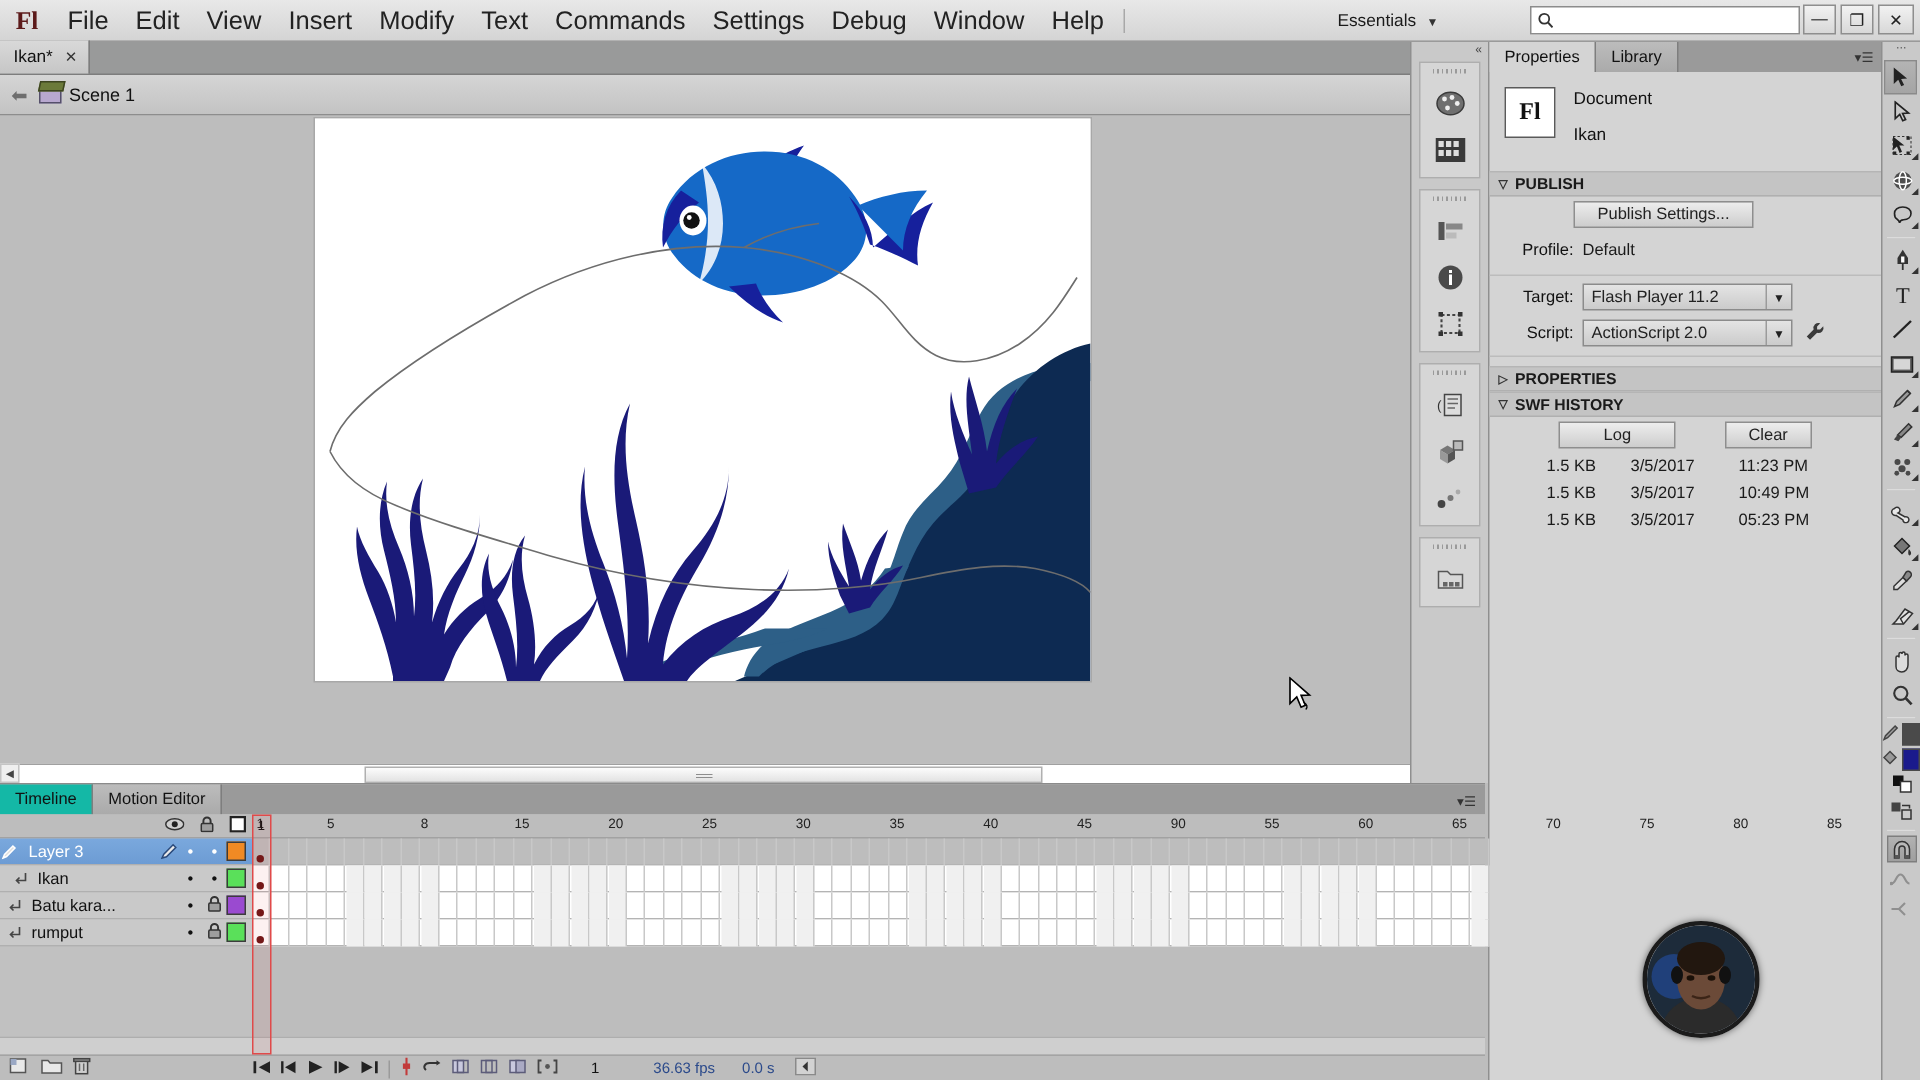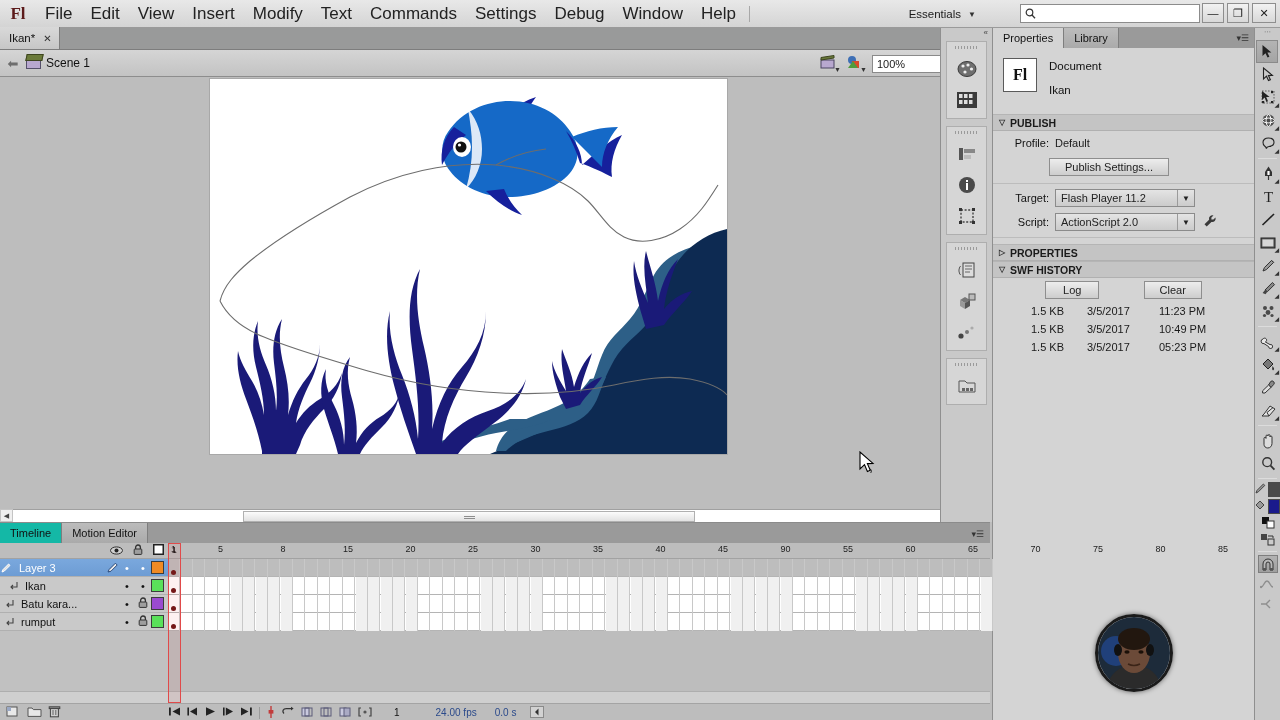--- a/index.html
+++ b/index.html
@@ -22,21 +22,21 @@
   .fl-logo {
     width:36px; height:28px; display:flex; align-items:center; justify-content:center;
     font-family:"Liberation Serif", serif; font-weight:bold; font-size:17px; color:#5c1a1a;
   }
   .menu-items { display:flex; align-items:center; height:28px; }
   .menu-item {
     padding:0 9px; height:28px; line-height:28px; font-size:17px; color:#222; cursor:default;
   }
   .menu-sep { width:1px; height:16px; background:#a8a8a8; margin:0 4px; }
   .ws-switcher {
-    position:absolute; right:298px; top:0; height:28px; display:flex; align-items:center;
+    position:absolute; right:315px; top:0; height:28px; display:flex; align-items:center;
     font-size:11.5px; padding:0 6px;
   }
   .ws-switcher .caret { margin-left:7px; font-size:8px; color:#333; }
   .search-wrap {
     position:absolute; right:80px; top:4px; width:180px; height:19px;
     background:#fff; border:1px solid #8c8c8c; display:flex; align-items:center;
   }
   .search-ico { width:19px; display:flex; align-items:center; justify-content:center; }
   .search-input { border:0; outline:0; font-size:11px; flex:1; background:transparent; height:16px; }
   .wincontrols { position:absolute; right:4px; top:3px; display:flex; gap:3px; }
@@ -329,41 +329,20 @@
       <span>Ikan*</span>
       <span class="x">✕</span>
     </div>
   </div>
 
   <div class="editbar">
     <div class="backarrow">⬅</div>
     <div class="clapper"></div>
     <div class="scene-label">Scene 1</div>
 
-    <div class="editbar-right">
-      <span class="mini-ico">
-        <svg width="17" height="15" viewBox="0 0 17 15">
-          <rect x="1" y="5" width="13" height="8" fill="#b8a8cf" stroke="#4a4560"></rect>
-          <path d="M1 5 L14 3 L14 0.5 L1 2.5 Z" fill="#6b7a3a" stroke="#3d4520"></path>
-        </svg>
-        <span class="caret">▼</span>
-      </span>
-      <span class="mini-ico">
-        <svg width="17" height="15" viewBox="0 0 17 15">
-          <circle cx="6" cy="5" r="4" fill="#3e6fb5"></circle>
-          <rect x="6" y="6" width="7" height="7" fill="#d94a2a"></rect>
-          <path d="M2 13 L7 6 L12 13 Z" fill="#4f9b3c"></path>
-        </svg>
-        <span class="caret">▼</span>
-      </span>
-      <div class="zoombox">
-        <span>100%</span>
-        <span class="caret">▼</span>
-      </div>
-    </div>
   </div>
 
   <div class="stagearea">
     <div class="stage">
       <svg width="517" height="375" viewBox="0 0 517 375">
         <rect width="517" height="375" fill="#ffffff"></rect>
 
         <g>
           <path d="M517 175 C500 180 486 196 477 214 C470 228 468 244 462 258
                    C455 274 442 282 432 294 C420 308 418 322 410 334
@@ -587,26 +566,26 @@
         <div>Document</div>
         <div>Ikan</div>
       </div>
     </div>
 
     <div class="sect-head">
       <span class="tri">▽</span>
       <span>PUBLISH</span>
     </div>
 
+    <div class="row" style="justify-content:flex-start; padding-left:56px;">
+      <span class="btn" style="width:120px;">Publish Settings...</span>
+    </div>
     <div class="row">
       <span class="lab">Profile:</span>
       <span>Default</span>
-    </div>
-    <div class="row" style="justify-content:flex-start; padding-left:56px;">
-      <span class="btn" style="width:120px;">Publish Settings...</span>
     </div>
 
     <div style="height:1px;background:#bcbcbc;margin:4px 0 2px;"></div>
 
     <div class="row">
       <span class="lab">Target:</span>
       <span class="combo" style="max-width:140px;">
         <span>Flash Player 11.2</span>
         <span class="arrowbox">▼</span>
       </span>
@@ -632,21 +611,21 @@
       <span class="tri">▷</span>
       <span>PROPERTIES</span>
     </div>
 
     <div class="sect-head">
       <span class="tri">▽</span>
       <span>SWF HISTORY</span>
     </div>
 
     <div class="row" style="justify-content:space-around; padding:4px 30px;">
-      <span class="btn" style="width:54px;">Log</span>
+      <span class="btn" style="width:78px;">Log</span>
       <span class="btn" style="width:58px;">Clear</span>
     </div>
 
     <div>
       <div class="hist-row">
         <span>1.5 KB</span>
         <span>3/5/2017</span>
         <span>11:23 PM</span>
       </div>
       <div class="hist-row">
@@ -1337,21 +1316,21 @@
           </span>
           <span>
             <svg width="14" height="12" viewBox="0 0 14 12">
                 <path d="M3 2 L1 2 L1 10 L3 10 M11 2 L13 2 L13 10 L11 10" fill="none" stroke="#444" stroke-width="1.2"></path>
                 <circle cx="7" cy="6" r="1.6" fill="#555"></circle>
               </svg>
           </span>
         </div>
 
         <span class="statnum" style="margin-left:16px;">1</span>
-        <span class="statblue" style="margin-left:36px;">24.00 fps</span>
+        <span class="statblue" style="margin-left:36px;">36.63 fps</span>
         <span class="statblue" style="margin-left:18px;">0.0 s</span>
         <span style="margin-left:14px;">
           <svg width="14" height="12" viewBox="0 0 14 12">
               <rect x="0.5" y="0.5" width="13" height="11" fill="#d2d2d2" stroke="#8a8a8a"></rect>
               <path d="M8.5 2.6 L5 6 L8.5 9.4 Z" fill="#333"></path>
             </svg>
         </span>
       </div>
     </div>
   </div>

